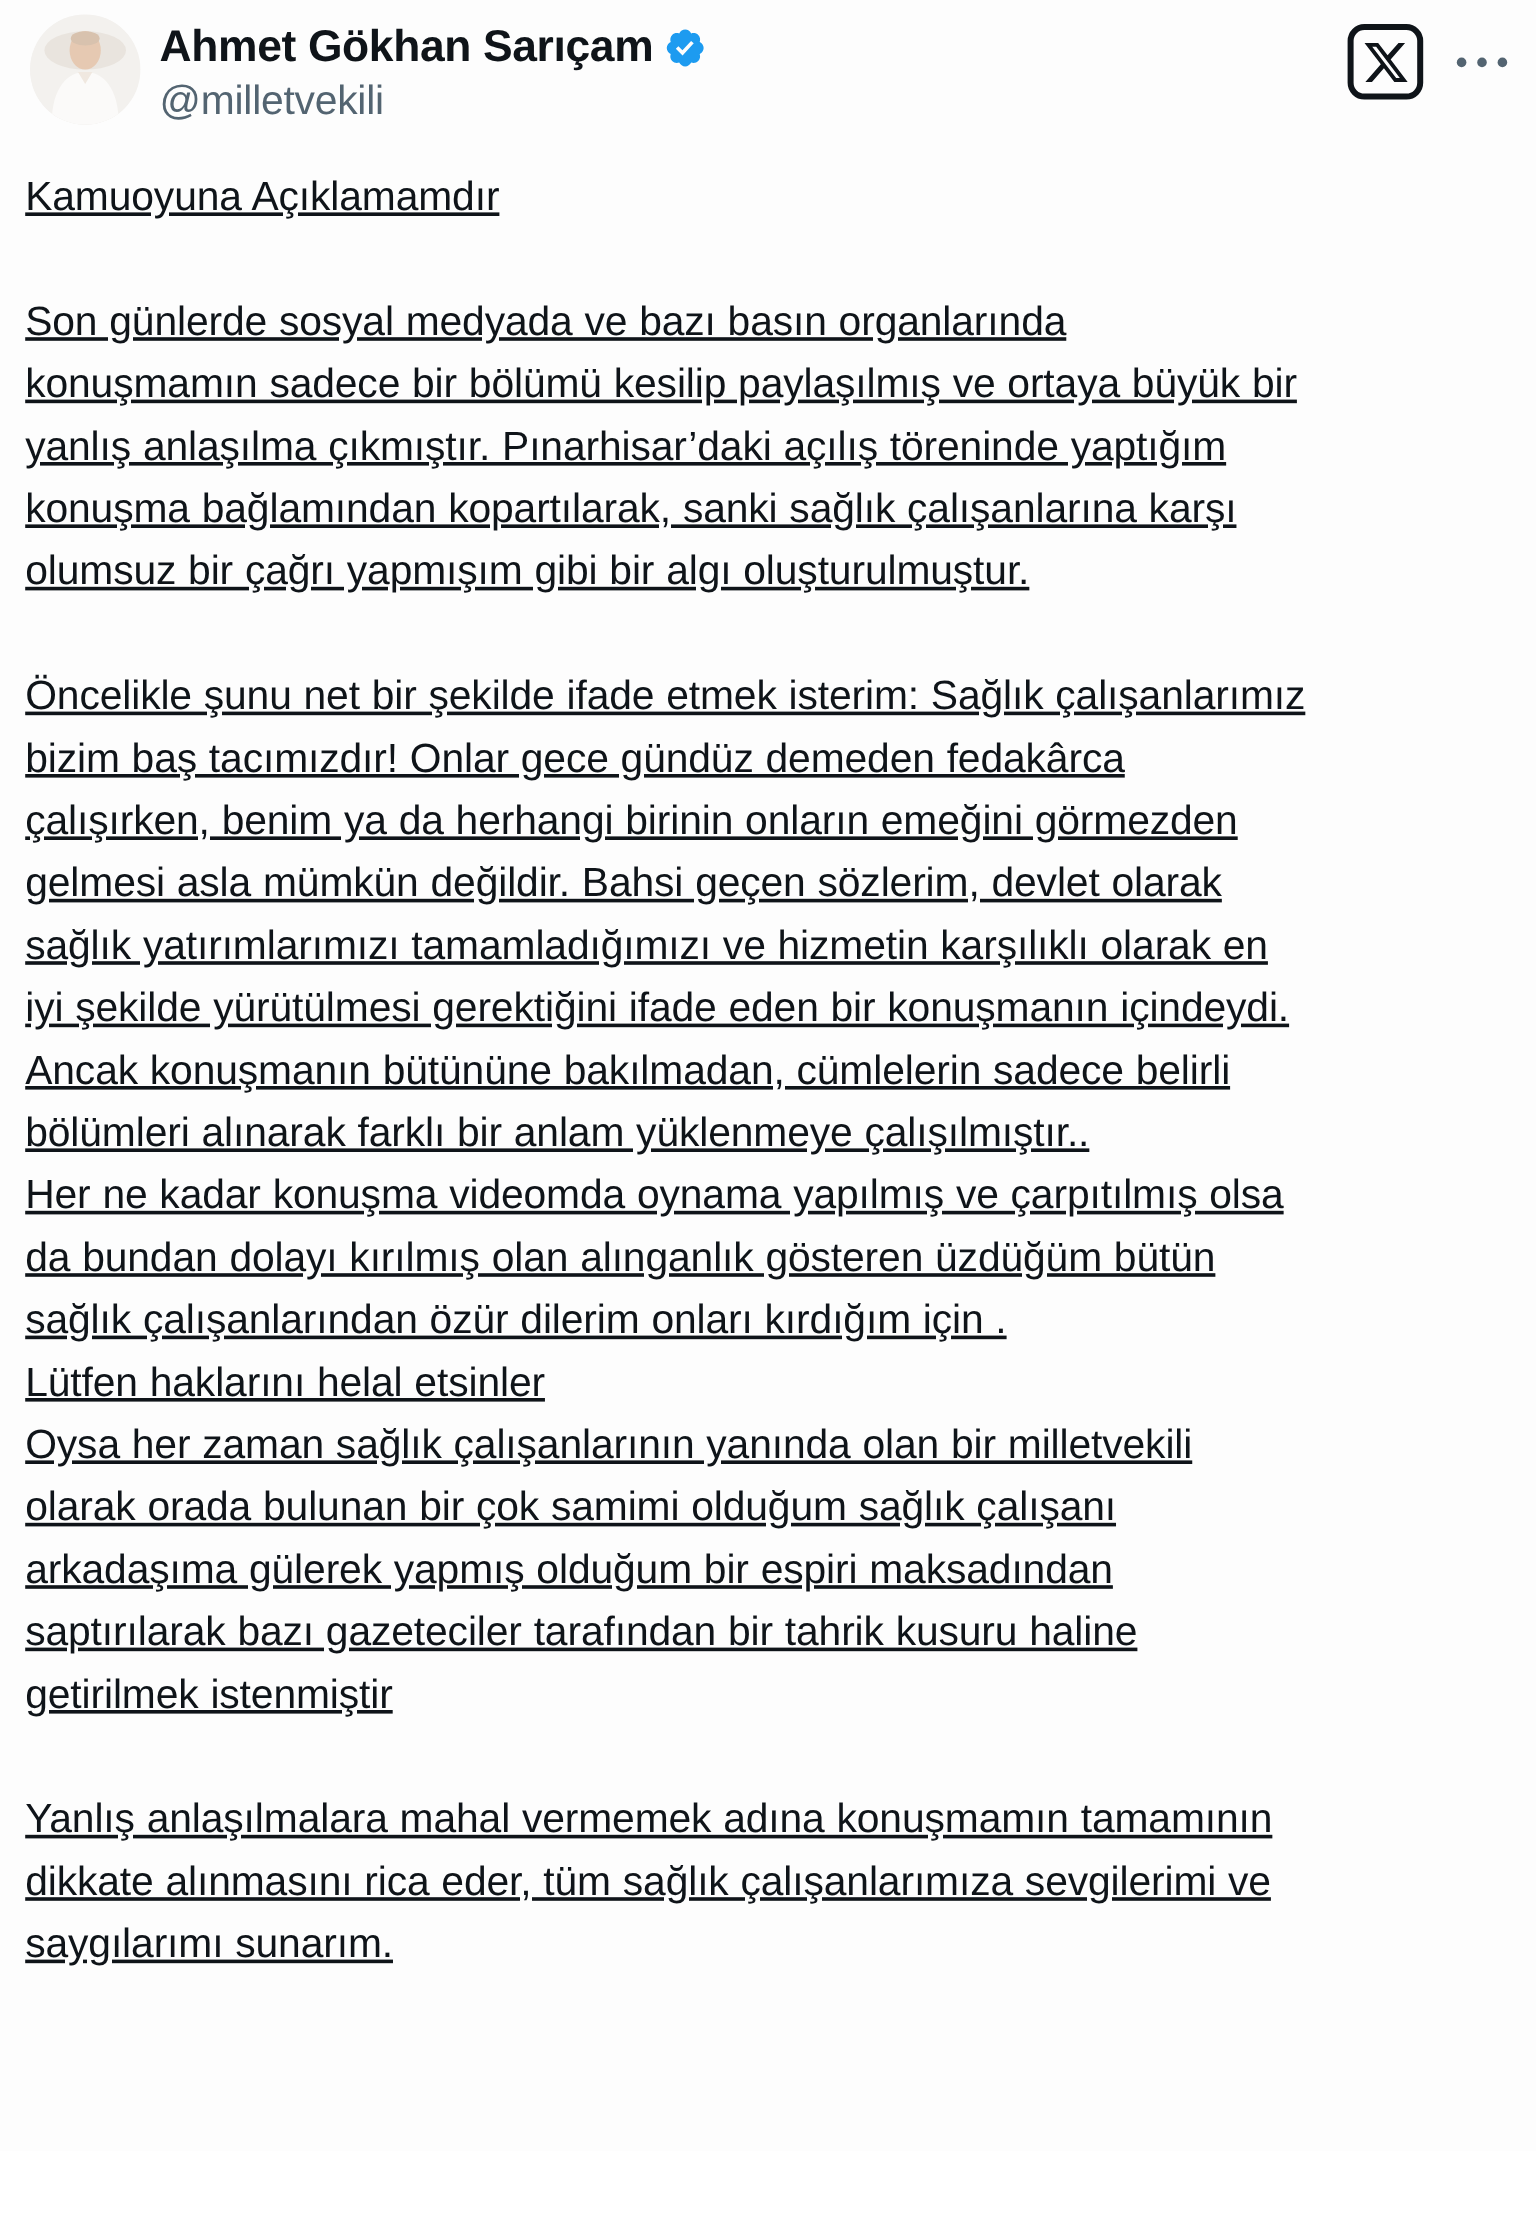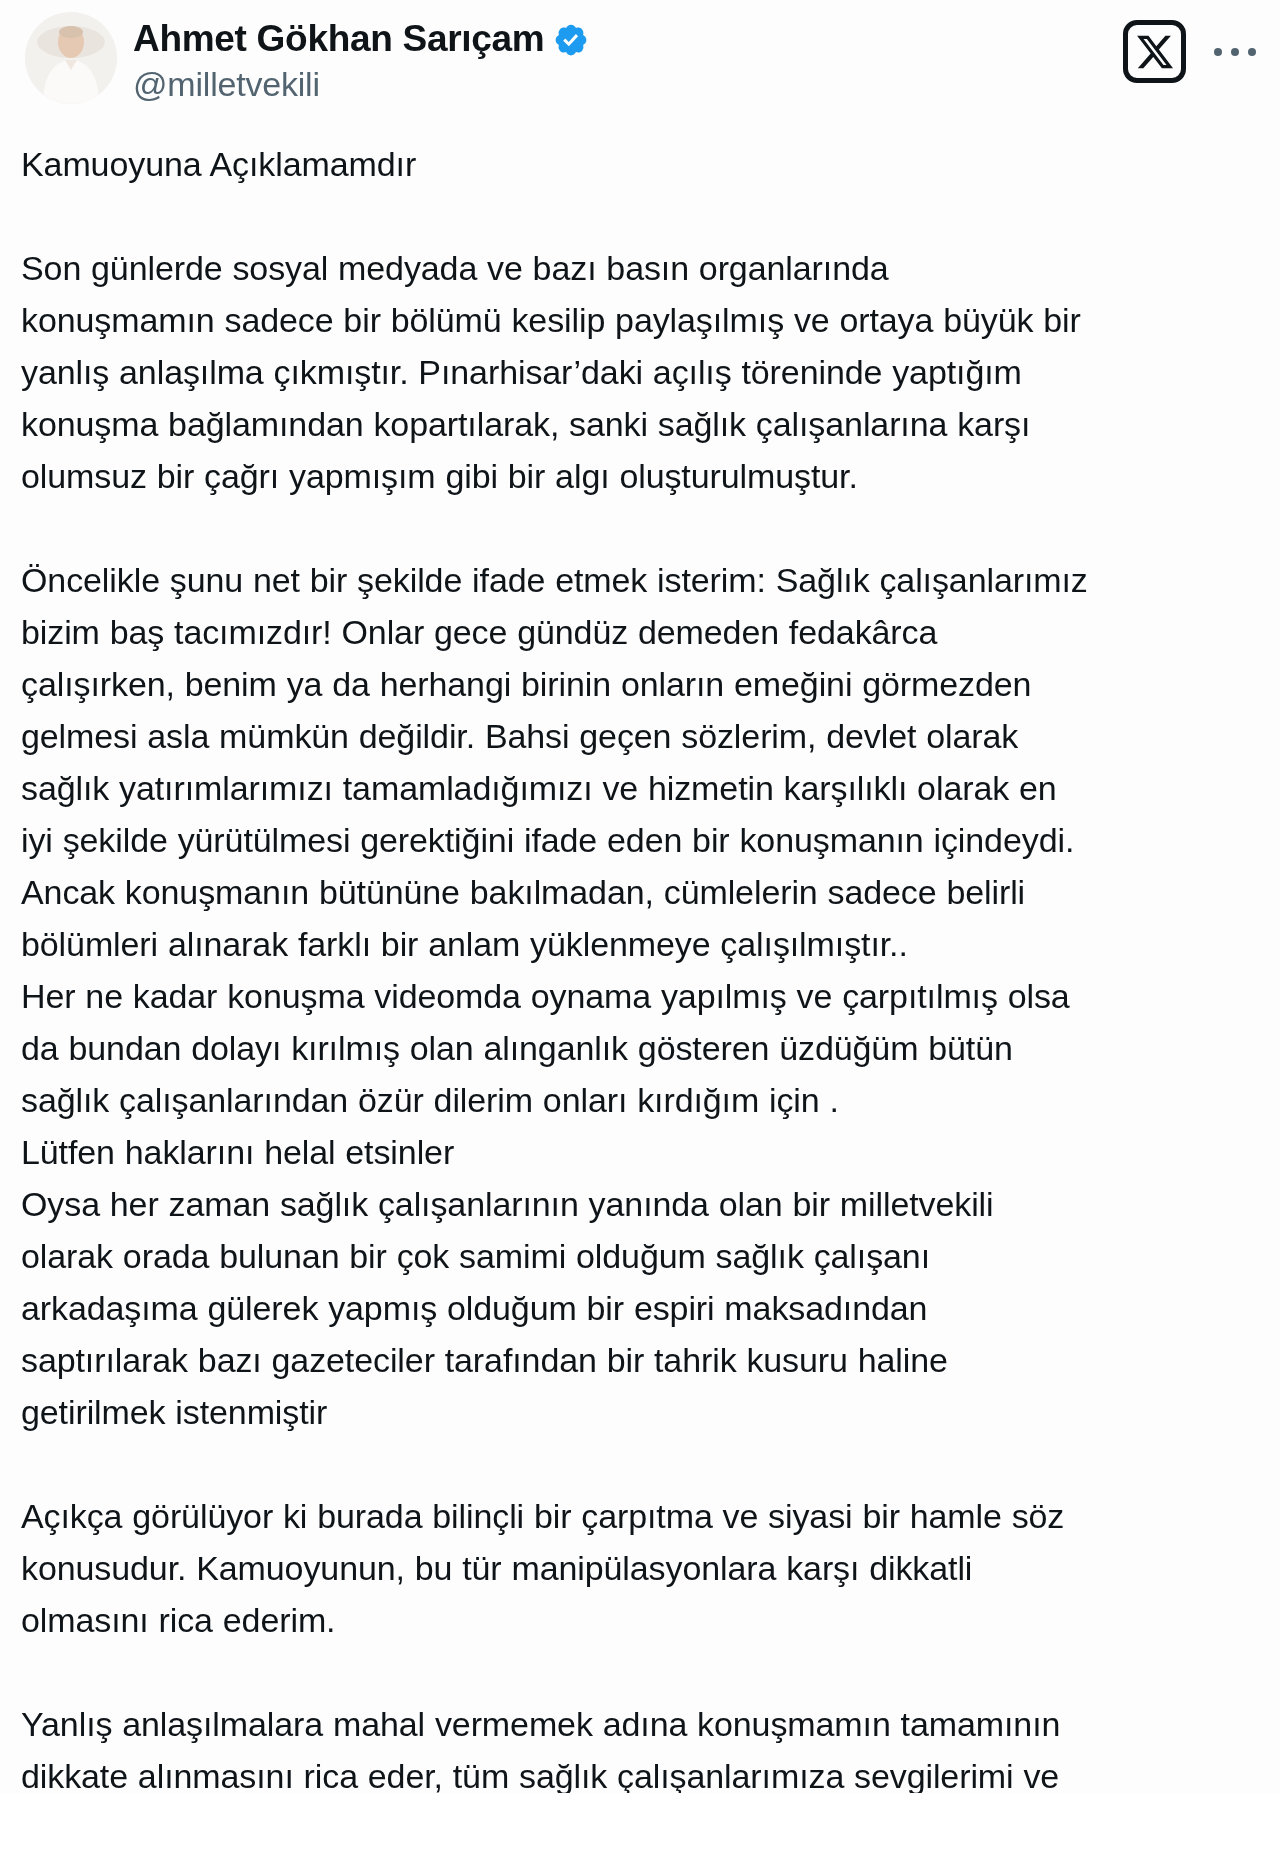--- a/index.html
+++ b/index.html
@@ -109,20 +109,21 @@
   }
   .post-text p{
     font-size:34px;
     line-height:52px;
     font-weight:400;
     color:var(--text-primary);
     letter-spacing:-0.1px;
     white-space:pre-line;
     margin:0 0 52px 0;
     word-spacing:0.5px;
+    text-decoration:underline;
   }
   .post-text p:last-child{margin-bottom:0;}
 </style>
 </head>
 <body>
 
 <div class="page">
 
   <div class="header">
 
@@ -168,17 +169,16 @@
     </div>
   </div>
 
   <div class="post-text">
     <p>Kamuoyuna Açıklamamdır</p>
     <p>Son günlerde sosyal medyada ve bazı basın organlarında konuşmamın sadece bir bölümü kesilip paylaşılmış ve ortaya büyük bir yanlış anlaşılma çıkmıştır. Pınarhisar’daki açılış töreninde yaptığım konuşma bağlamından kopartılarak, sanki sağlık çalışanlarına karşı olumsuz bir çağrı yapmışım gibi bir algı oluşturulmuştur.</p>
     <p>Öncelikle şunu net bir şekilde ifade etmek isterim: Sağlık çalışanlarımız bizim baş tacımızdır! Onlar gece gündüz demeden fedakârca çalışırken, benim ya da herhangi birinin onların emeğini görmezden gelmesi asla mümkün değildir. Bahsi geçen sözlerim, devlet olarak sağlık yatırımlarımızı tamamladığımızı ve hizmetin karşılıklı olarak en iyi şekilde yürütülmesi gerektiğini ifade eden bir konuşmanın içindeydi. Ancak konuşmanın bütününe bakılmadan, cümlelerin sadece belirli bölümleri alınarak farklı bir anlam yüklenmeye çalışılmıştır..
 Her ne kadar konuşma videomda oynama yapılmış ve çarpıtılmış olsa da bundan dolayı kırılmış olan alınganlık gösteren üzdüğüm bütün sağlık çalışanlarından özür dilerim onları kırdığım için .
 Lütfen haklarını helal etsinler
 Oysa her zaman sağlık çalışanlarının yanında olan bir milletvekili olarak orada bulunan bir çok samimi olduğum sağlık çalışanı arkadaşıma gülerek yapmış olduğum bir espiri maksadından saptırılarak bazı gazeteciler tarafından bir tahrik kusuru haline getirilmek istenmiştir</p>
-    <p>Açıkça görülüyor ki burada bilinçli bir çarpıtma ve siyasi bir hamle söz konusudur. Kamuoyunun, bu tür manipülasyonlara karşı dikkatli olmasını rica ederim.</p>
     <p>Yanlış anlaşılmalara mahal vermemek adına konuşmamın tamamının dikkate alınmasını rica eder, tüm sağlık çalışanlarımıza sevgilerimi ve saygılarımı sunarım.</p>
   </div>
 
 </div>
 
 </body></html>

